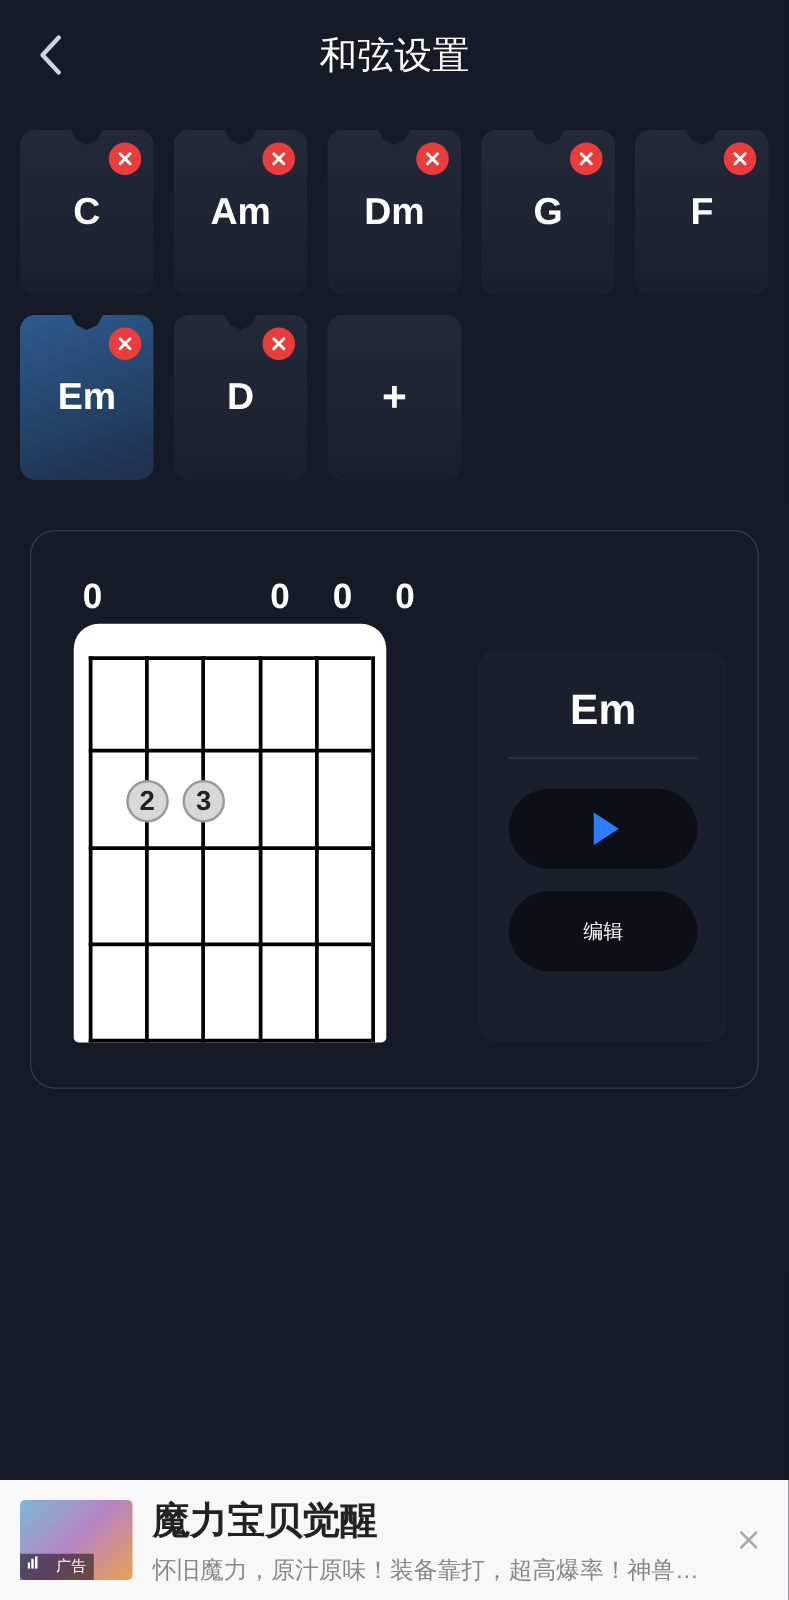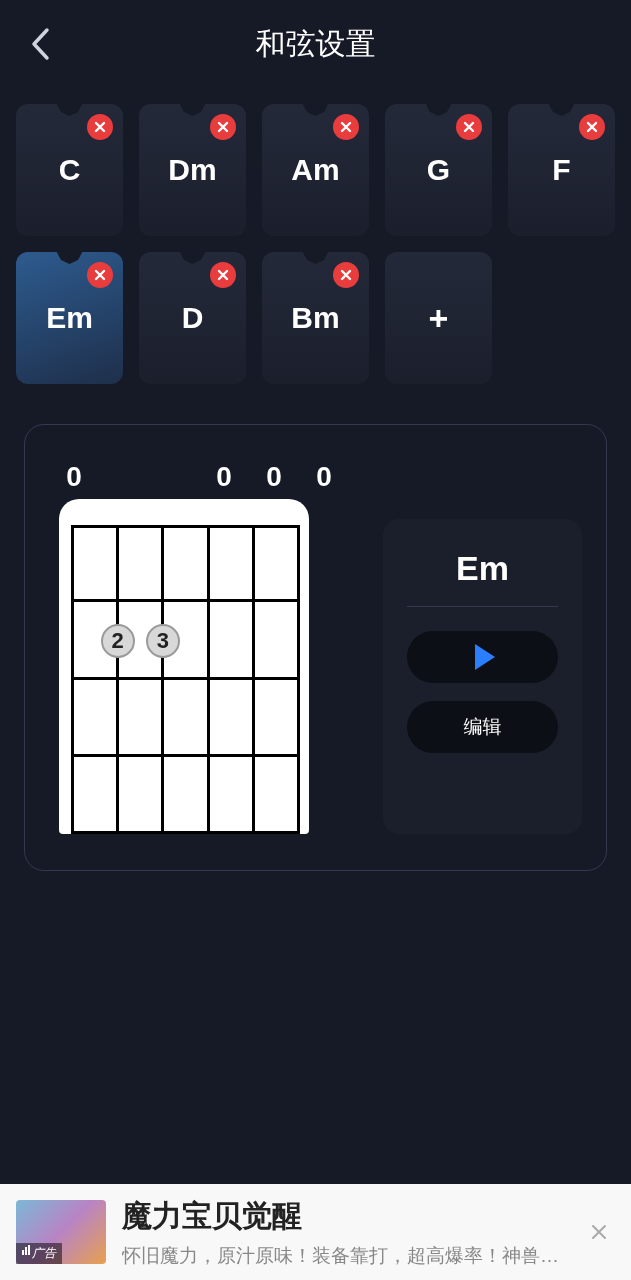--- a/index.html
+++ b/index.html
@@ -151,27 +151,27 @@
     margin-bottom: 18px;
   }
   .divider {
     width: 100%;
     height: 1px;
     background: #343a4e;
     margin-bottom: 24px;
   }
   .pill-btn {
     width: 100%;
-    height: 52px;
+    height: 64px;
     background: #0d0f16;
     border-radius: 32px;
     display: flex;
     align-items: center;
     justify-content: center;
-    font-size: 19px;
+    font-size: 16px;
     cursor: pointer;
     margin-bottom: 18px;
   }
   .pill-btn:last-child { margin-bottom: 0; }
   .play-triangle {
     width: 0; height: 0;
     border-left: 20px solid #2b7fff;
     border-top: 13px solid transparent;
     border-bottom: 13px solid transparent;
     margin-left: 4px;
@@ -192,21 +192,21 @@
     border-radius: 4px;
     position: relative;
   }
   .ad-badge {
     position: absolute;
     bottom: 0; left: 0;
     background: rgba(0,0,0,0.5);
     color: #fff;
     font-size: 12px;
     padding: 2px 6px;
-    display: flex; align-items: flex-start; gap: 0; font-style: italic;
+    display: flex; align-items: flex-start; gap: 13px;
   }
   .ad-text { flex: 1; min-width: 0; color: #222; }
   .ad-title { font-size: 30px; font-weight: 600; margin-bottom: 6px; }
   .ad-desc {
     font-size: 19px;
     color: #888;
     white-space: nowrap;
     overflow: hidden;
     text-overflow: ellipsis;
   }
@@ -232,29 +232,29 @@
 <div class="chord-grid" id="chord-grid">
     <div class="chord-chip">
       <span>C</span>
       <div class="delete-btn">
         <svg width="12" height="12" viewBox="0 0 12 12">
           <path d="M2 2 L10 10 M10 2 L2 10" stroke="#fff" stroke-width="2.4" stroke-linecap="round"></path>
         </svg>
       </div>
     </div>
     <div class="chord-chip">
+      <span>Am</span>
+      <div class="delete-btn">
+        <svg width="12" height="12" viewBox="0 0 12 12">
+          <path d="M2 2 L10 10 M10 2 L2 10" stroke="#fff" stroke-width="2.4" stroke-linecap="round"></path>
+        </svg>
+      </div>
+    </div>
+    <div class="chord-chip">
       <span>Dm</span>
-      <div class="delete-btn">
-        <svg width="12" height="12" viewBox="0 0 12 12">
-          <path d="M2 2 L10 10 M10 2 L2 10" stroke="#fff" stroke-width="2.4" stroke-linecap="round"></path>
-        </svg>
-      </div>
-    </div>
-    <div class="chord-chip">
-      <span>Am</span>
       <div class="delete-btn">
         <svg width="12" height="12" viewBox="0 0 12 12">
           <path d="M2 2 L10 10 M10 2 L2 10" stroke="#fff" stroke-width="2.4" stroke-linecap="round"></path>
         </svg>
       </div>
     </div>
     <div class="chord-chip">
       <span>G</span>
       <div class="delete-btn">
         <svg width="12" height="12" viewBox="0 0 12 12">
@@ -273,28 +273,20 @@
     <div class="chord-chip selected">
       <span>Em</span>
       <div class="delete-btn">
         <svg width="12" height="12" viewBox="0 0 12 12">
           <path d="M2 2 L10 10 M10 2 L2 10" stroke="#fff" stroke-width="2.4" stroke-linecap="round"></path>
         </svg>
       </div>
     </div>
     <div class="chord-chip">
       <span>D</span>
-      <div class="delete-btn">
-        <svg width="12" height="12" viewBox="0 0 12 12">
-          <path d="M2 2 L10 10 M10 2 L2 10" stroke="#fff" stroke-width="2.4" stroke-linecap="round"></path>
-        </svg>
-      </div>
-    </div>
-    <div class="chord-chip">
-      <span>Bm</span>
       <div class="delete-btn">
         <svg width="12" height="12" viewBox="0 0 12 12">
           <path d="M2 2 L10 10 M10 2 L2 10" stroke="#fff" stroke-width="2.4" stroke-linecap="round"></path>
         </svg>
       </div>
     </div>
     <div class="chord-chip add">+</div>
   </div>
 
 <div class="detail-panel">

